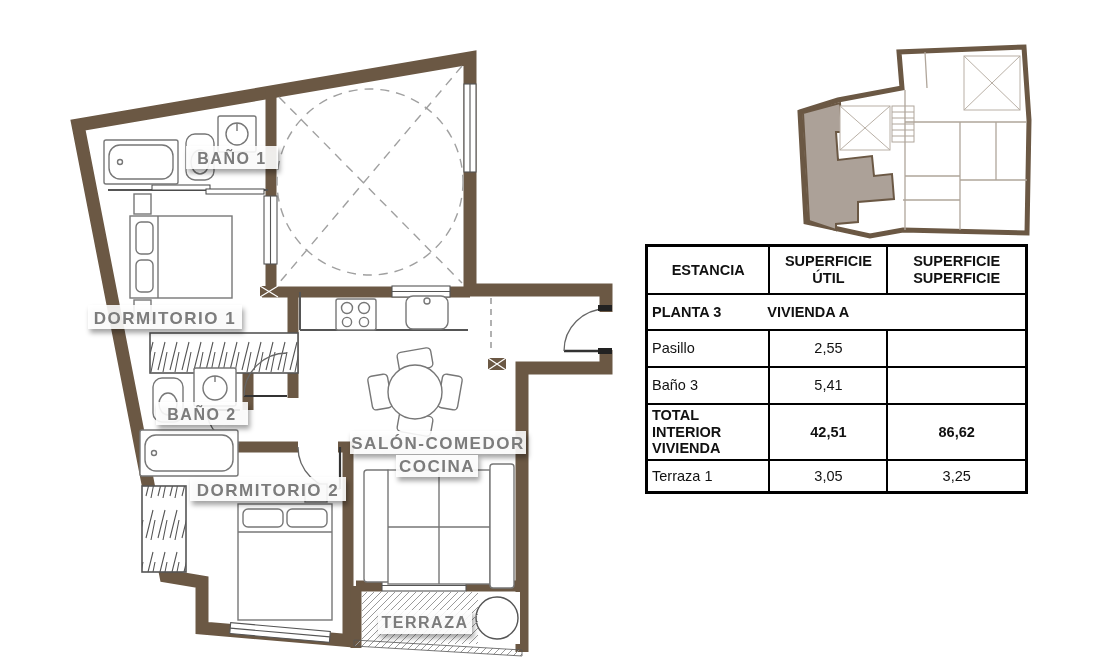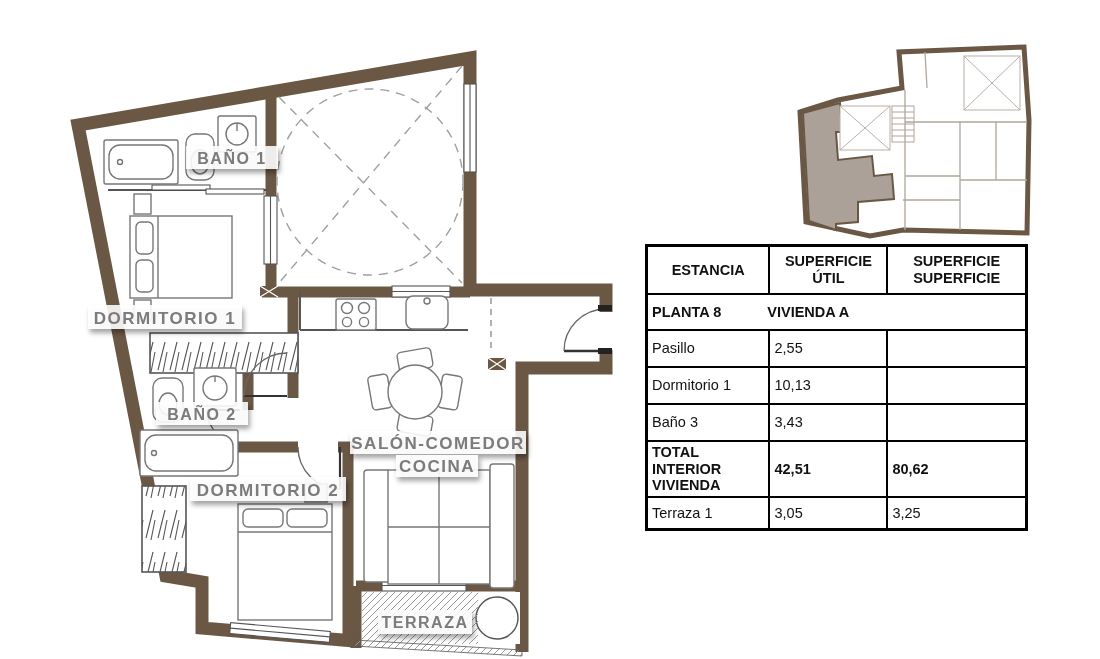--- a/index.html
+++ b/index.html
@@ -8,21 +8,21 @@
   svg text{font-family:"Liberation Sans",sans-serif;}
   .room-label{fill:#7b7b7b;font-weight:bold;letter-spacing:1.5px;}
   .label-plate{fill:#ffffff;opacity:.88;}
 
   
   .plan-table{position:absolute;left:645px;top:244px;width:383px;border-collapse:collapse;
               color:#111;table-layout:fixed;}
   .plan-table td{border:2.5px solid #000;padding:2px 4px;vertical-align:middle;
                  font-size:14.5px;line-height:1.15;overflow:hidden;}
   .plan-table td.hdr{font-weight:bold;text-align:center;height:42px;font-size:14.5px;}
-  .plan-table td.num{text-align:left;}
+  .plan-table td.num{text-align:center;}
   .plan-table tr.section td{font-weight:bold;height:30px;}
   .plan-table tr.plain td{height:31px;}
   .plan-table tr.tall td{height:56px;}
   .plan-table tr.total td{font-weight:bold;height:40px;}
   .plan-table tr.terr td{height:26px;}
   .sec-viv{margin-left:46px;text-align:center;}
 </style>
 </head>
 <body>
 <div id="stage">
@@ -287,42 +287,37 @@
         <col style="width:138px">
       </colgroup>
   <tbody>
     <tr>
       <td class="hdr">ESTANCIA</td>
       <td class="hdr">SUPERFICIE ÚTIL</td>
       <td class="hdr">SUPERFICIE SUPERFICIE</td>
     </tr>
     <tr class="section">
       <td colspan="3">
-        <span>PLANTA 8</span><span class="sec-viv">VIVIENDA A</span>
+        <span>PLANTA 3</span><span class="sec-viv">VIVIENDA A</span>
       </td>
     </tr>
     <tr class="plain">
       <td>Pasillo</td>
       <td class="num">2,55</td>
       <td class="num"></td>
     </tr>
     <tr class="plain">
-      <td>Dormitorio 1</td>
-      <td class="num">10,13</td>
-      <td class="num"></td>
-    </tr>
-    <tr class="plain">
       <td>Baño 3</td>
-      <td class="num">3,43</td>
+      <td class="num">5,41</td>
       <td class="num"></td>
     </tr>
     <tr class="total">
       <td>TOTAL INTERIOR VIVIENDA</td>
       <td class="num">42,51</td>
-      <td class="num">80,62</td>
+      <td class="num">86,62</td>
     </tr>
     <tr class="terr">
       <td>Terraza 1</td>
       <td class="num">3,05</td>
       <td class="num">3,25</td>
     </tr>
 
   </tbody>
 </table>
 

